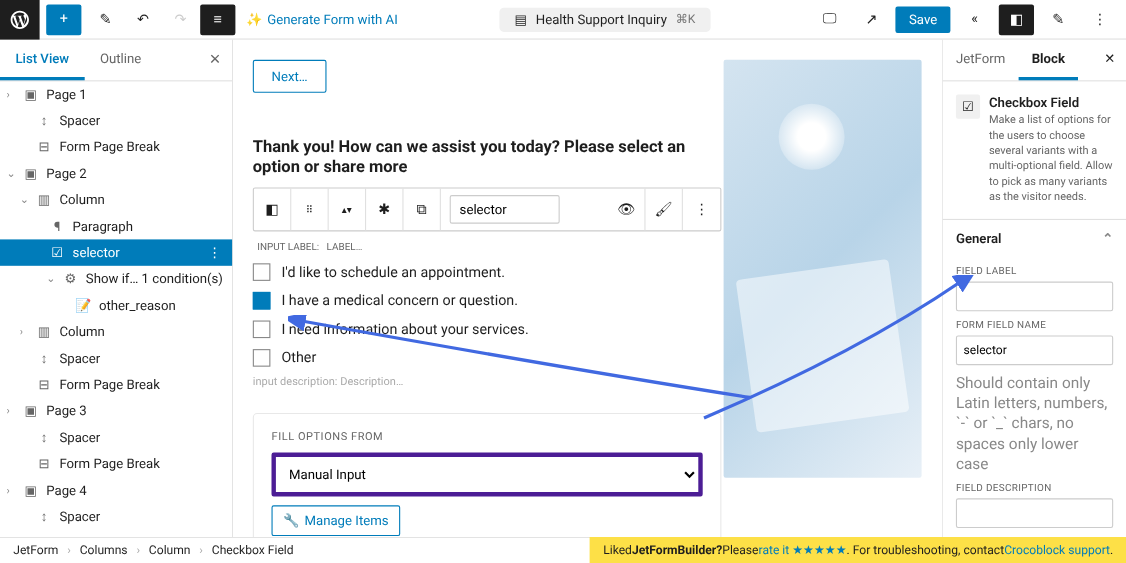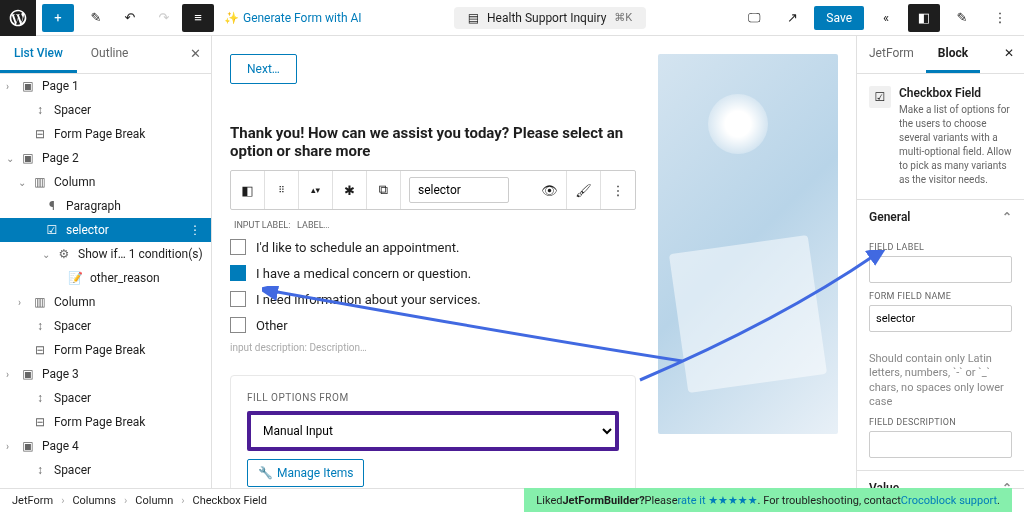--- a/index.html
+++ b/index.html
@@ -26,21 +26,21 @@
 .tree{overflow-y:auto;flex:1;font-size:12px}
 .tree-item{display:flex;align-items:center;padding:4px 6px;cursor:pointer;white-space:nowrap}
 .tree-item.selected{background:#007cba;color:#fff}
 .tree-toggle{width:14px;font-size:10px;color:#888}
 .tree-icon{width:16px;height:16px;margin-right:6px;display:inline-flex;align-items:center;justify-content:center;color:#666}
 .tree-item.selected .tree-icon{color:#fff}
 .tree-label{flex:1}
 .tree-dots{padding:0 4px;color:#fff}
 .ind-0{padding-left:6px}.ind-1{padding-left:18px}.ind-2{padding-left:30px}.ind-3{padding-left:42px}.ind-4{padding-left:54px}
 .canvas{flex:1;background:#fff;padding:18px;overflow-y:auto;position:relative}
-.canvas-inner{display:flex;gap:22px}
+.canvas-inner{display:flex;gap:2px}
 .form-col{flex:1}
 .next-btn{border:1px solid #007cba;color:#007cba;padding:7px 16px;font-size:12px;background:#fff;border-radius:2px;margin-bottom:40px}
 .q-title{font-size:15px;font-weight:700;margin-bottom:10px}
 .block-tb{display:flex;border:1px solid #ccc;border-radius:2px;background:#fff;margin-bottom:10px;align-items:center;height:40px}
 .btb-btn{width:34px;height:38px;display:flex;align-items:center;justify-content:center;border-right:1px solid #e0e0e0;cursor:pointer}
 .btb-inp{flex:1;padding:5px 8px;display:flex;align-items:center}
 .btb-inp input{border:1px solid #ccc;padding:5px 8px;font-size:12px;width:100px;border-radius:2px}
 .small-lbl{font-size:9px;color:#999;letter-spacing:0.5px;margin-bottom:4px;text-transform:uppercase}
 .small-lbl span{color:#666;text-transform:none;letter-spacing:0;margin-left:4px}
 .cb-row{display:flex;align-items:flex-end;gap:10px;padding:5px 0;font-size:13px}
@@ -62,27 +62,27 @@
 .rp-head{display:flex;gap:8px;padding:12px;border-bottom:1px solid #e0e0e0}
 .rp-head-icon{width:22px;height:22px;background:#f0f0f0;border-radius:2px;flex-shrink:0;display:flex;align-items:center;justify-content:center}
 .rp-head-t{font-weight:600;font-size:12px;margin-bottom:3px}
 .rp-head-d{font-size:10px;color:#666;line-height:1.4}
 .rp-sec{border-bottom:1px solid #e0e0e0}
 .rp-sec-h{display:flex;padding:10px 12px;font-weight:600;font-size:12px;cursor:pointer}
 .rp-sec-h .chev{margin-left:auto;color:#888}
 .rp-sec-b{padding:0 12px 12px}
 .rp-fl{font-size:9px;color:#666;text-transform:uppercase;letter-spacing:0.3px;margin:8px 0 4px}
 .rp-inp{width:100%;padding:6px;border:1px solid #ccc;border-radius:2px;font-size:11px}
-.rp-hint{font-size:11px;color:#888;margin-top:20px;line-height:1.3}
+.rp-hint{font-size:14px;color:#888;margin-top:8px;line-height:1.3}
 .rp-dv{display:flex;align-items:flex-end;gap:6px;margin-top:8px}
 .rp-dv-icn{color:#007cba}
 .breadcrumb{position:absolute;bottom:0;left:0;height:24px;background:#fff;border-top:1px solid #e0e0e0;display:flex;align-items:center;padding:0 12px;font-size:11px;color:#666;width:100%;gap:8px}
 .breadcrumb span:not(.bc-sep){color:#1e1e1e}
 .bc-sep{color:#aaa}
-.notice{position:absolute;bottom:0;right:12px;height:24px;display:flex;align-items:center;font-size:11px;padding:0 12px;background:#86efac}
+.notice{position:absolute;bottom:0;right:0;height:24px;display:flex;align-items:center;font-size:11px;padding:0 12px;background:#fde047}
 .notice a{color:#007cba}
 .stars{color:#007cba}
 .arrow-svg{position:absolute;pointer-events:none;z-index:50}
 </style>
 </head>
 <body>
 
 <div class="topbar">
   <div class="tb-left">
     <div class="wp-logo">

